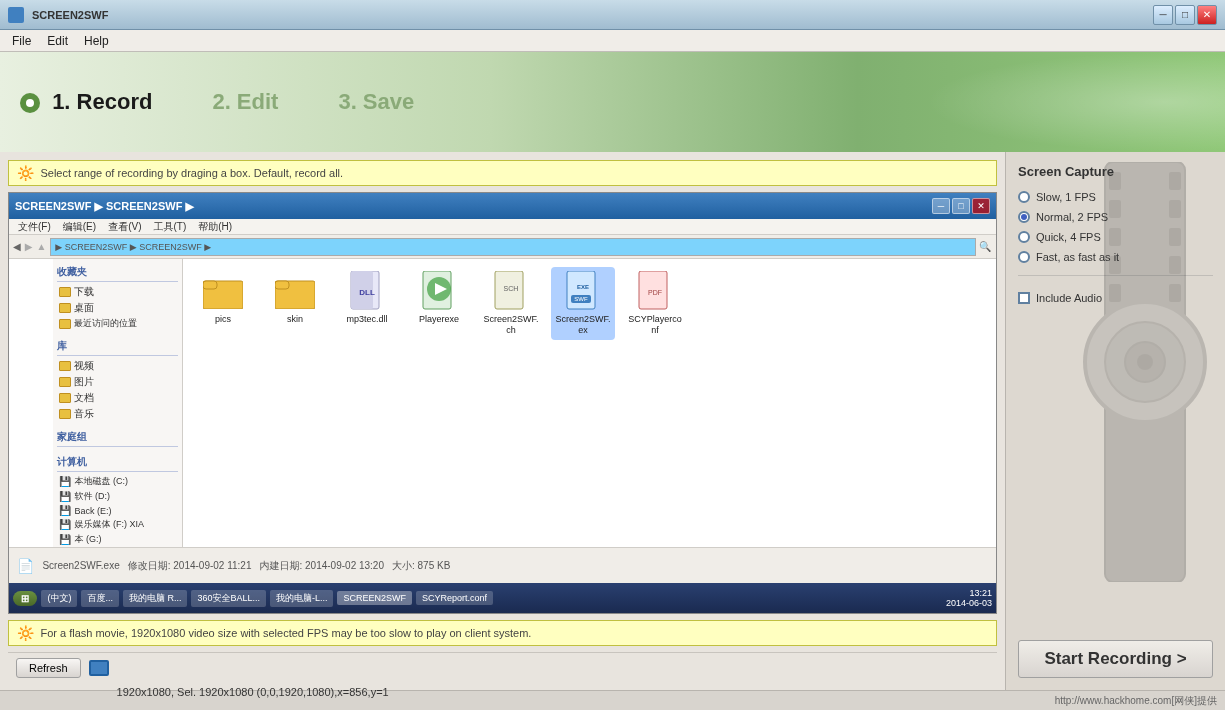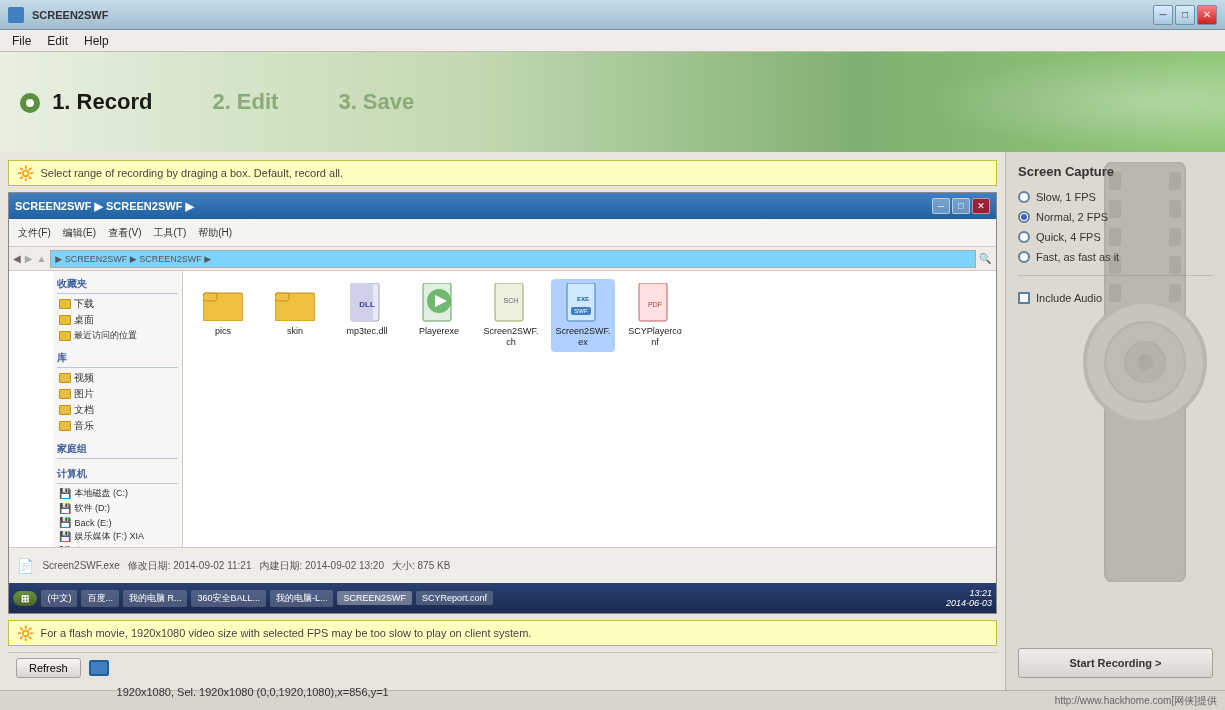--- a/index.html
+++ b/index.html
@@ -173,21 +173,21 @@
       font-size: 9px;
       color: white;
       display: flex; align-items: center; justify-content: center;
       cursor: pointer;
     }
     .exp-btn.close-btn { background: rgba(200,0,0,0.7); }
 
     .explorer-menubar {
       background: #f5f3ef;
       border-bottom: 1px solid #d0cdc8;
-      height: 28px;
+      height: 16px;
       display: flex;
       align-items: center;
       padding: 0 4px;
       gap: 2px;
     }
     .exp-menu { font-size: 10px; padding: 1px 5px; color: #333; cursor: pointer; }
 
     .explorer-toolbar {
       background: #f0ede8;
       border-bottom: 1px solid #d0cdc8;
@@ -312,21 +312,20 @@
       max-width: 90px;
       overflow: hidden;
       text-overflow: ellipsis;
     }
     .taskbar-item.active { background: rgba(255,255,255,0.35); }
     .taskbar-clock {
       margin-left: auto;
       color: white;
       font-size: 9px;
       text-align: right;
-      font-style: italic;
     }
 
     
     .warning-bar {
       background: #ffffc0;
       border: 1px solid #c0c040;
       padding: 4px 8px;
       display: flex;
       align-items: center;
       gap: 6px;
@@ -423,21 +422,21 @@
 
     .divider { height: 1px; background: #c0bdb8; margin: 4px 0; }
 
     .start-recording-btn {
       margin-top: auto;
       padding: 8px 16px;
       background: linear-gradient(to bottom, #f0ede8, #d8d4d0);
       border: 1px solid #a0a0a0;
       border-radius: 3px;
       cursor: pointer;
-      font-size: 11px;
+      font-size: 17px;
       font-weight: bold;
       color: #333;
       text-align: center;
     }
 
     
     .footer-url {
       background: #d8d4ce;
       border-top: 1px solid #b8b4ae;
       height: 20px;

